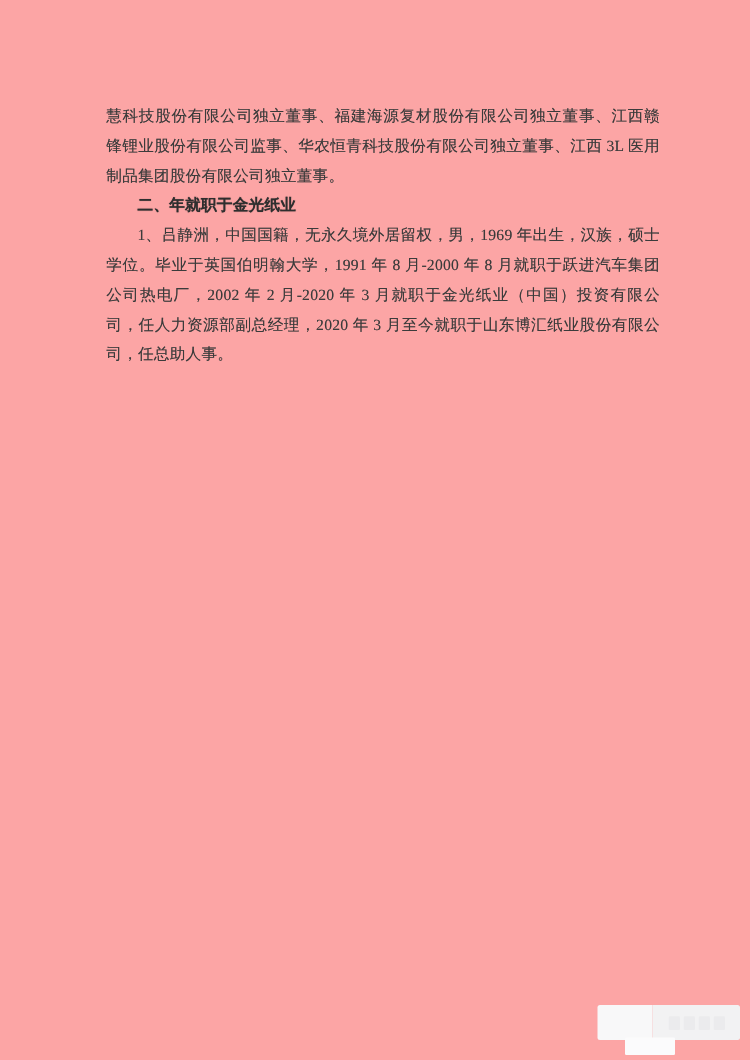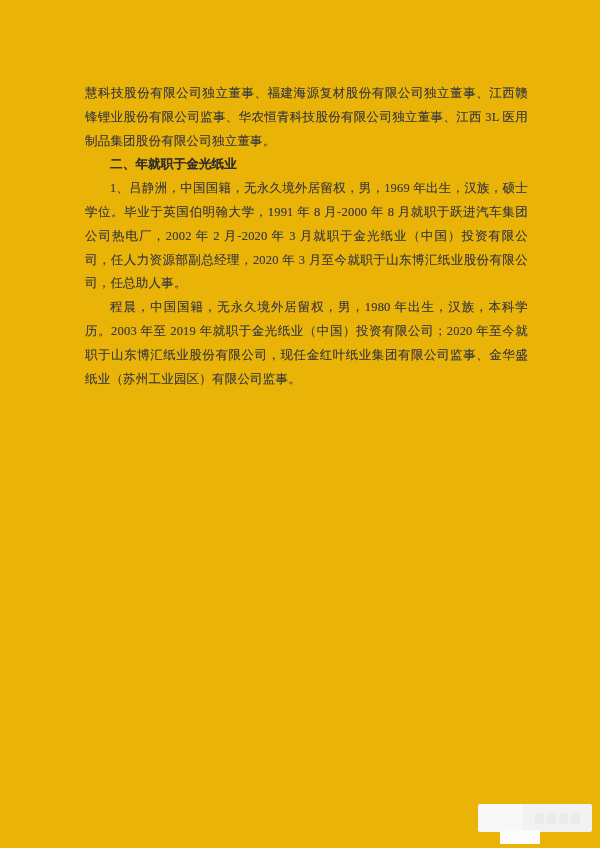--- a/index.html
+++ b/index.html
@@ -4,21 +4,21 @@
 <style>
   html, body {
     margin: 0;
     padding: 0;
     background: #ffffff;
   }
   .page {
     position: relative;
     width: 600px;
     height: 848px;
-    background: #eab308;
+    background: #fca5a5;
     overflow: hidden;
     font-family: "Liberation Serif", "DejaVu Serif", serif;
   }
   .text-block {
     position: absolute;
     left: 85px;
     top: 82px;
     width: 443px;
     font-size: 12.5px;
     line-height: 23.8px;
@@ -95,21 +95,20 @@
 
     <p class="para noindent">慧科技股份有限公司独立董事、福建海源复材股份有限公司独立董事、江西赣锋锂业股份有限公司监事、华农恒青科技股份有限公司独立董事、江西 3L 医用制品集团股份有限公司独立董事。</p>
 
 
     <p class="heading">二、年就职于金光纸业</p>
 
     <p class="para">1、吕静洲，中国国籍，无永久境外居留权，男，1969 年出生，汉族，硕士学位。毕业于英国伯明翰大学，1991 年 8 月-2000 年 8 月就职于跃进汽车集团公司热电厂，2002 年 2 月-2020 年 3 月就职于金光纸业（中国）投资有限公司，任人力资源部副总经理，2020 年 3 月至今就职于山东博汇纸业股份有限公司，任总助人事。</p>
 
 
 
-    <p class="para">程晨，中国国籍，无永久境外居留权，男，1980 年出生，汉族，本科学历。2003 年至 2019 年就职于金光纸业（中国）投资有限公司；2020 年至今就职于山东博汇纸业股份有限公司，现任金红叶纸业集团有限公司监事、金华盛纸业（苏州工业园区）有限公司监事。</p>
 
   </div>
 
   <div class="watermark">
     <div class="wm-left"></div>
     <div class="wm-right">
       <span class="wm-glyph"></span>
       <span class="wm-glyph"></span>
       <span class="wm-glyph"></span>
       <span class="wm-glyph"></span>

